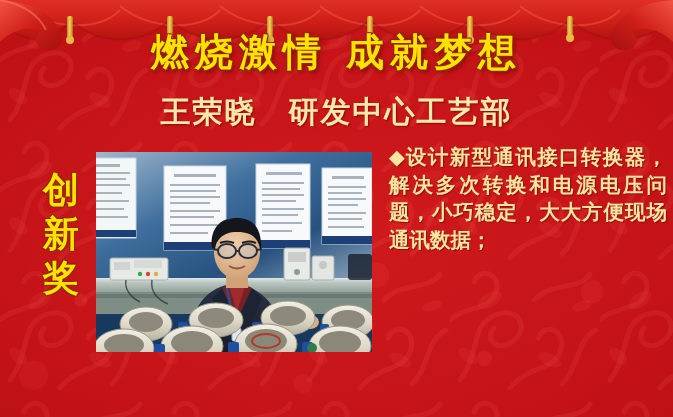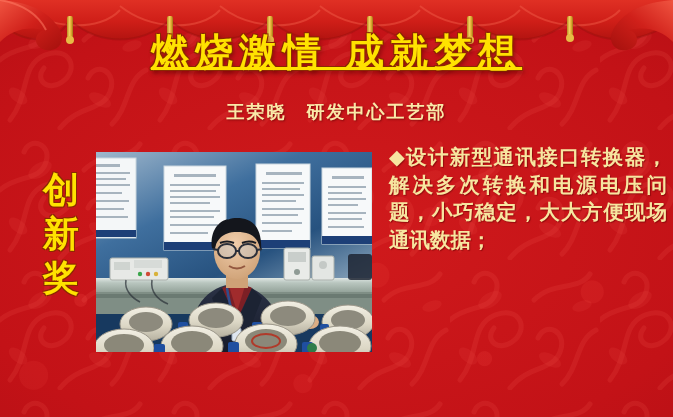--- a/index.html
+++ b/index.html
@@ -49,27 +49,26 @@
     position:absolute;left:0;top:30px;width:673px;
     text-align:center;
     font-size:38px;line-height:44px;font-weight:bold;
     letter-spacing:6px;
     color:#FFE200;
     font-family:"DejaVu Serif","Liberation Serif",serif;
     text-shadow:
       1px 1px 0 #8a2a00, -1px 1px 0 #8a2a00, 1px -1px 0 #8a2a00, -1px -1px 0 #8a2a00,
       2px 3px 4px rgba(90,0,0,.55);
     white-space:nowrap;
-    text-decoration:underline;
   }
   
   .subtitle{
     position:absolute;left:0;top:97px;width:673px;
     text-align:center;
-    font-size:18px;line-height:30px;font-weight:bold;
+    font-size:30px;line-height:30px;font-weight:bold;
     letter-spacing:2px;
     color:#FAE9A8;
     text-shadow:1px 1px 2px rgba(90,0,0,.6);
     white-space:nowrap;
   }
   
   .award{
     position:absolute;left:40px;top:168px;
     width:42px;
     font-size:36px;line-height:44px;font-weight:bold;

